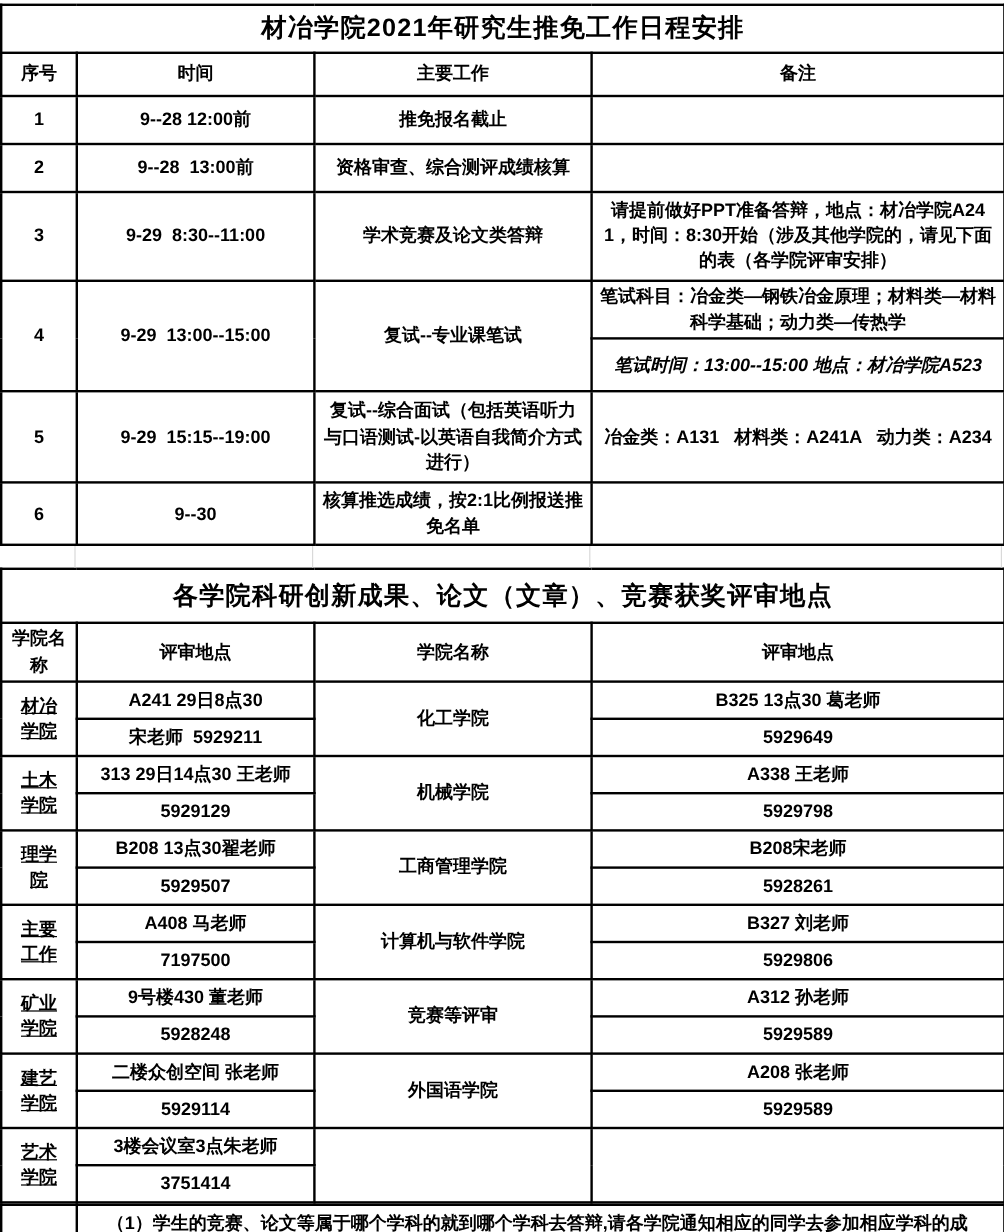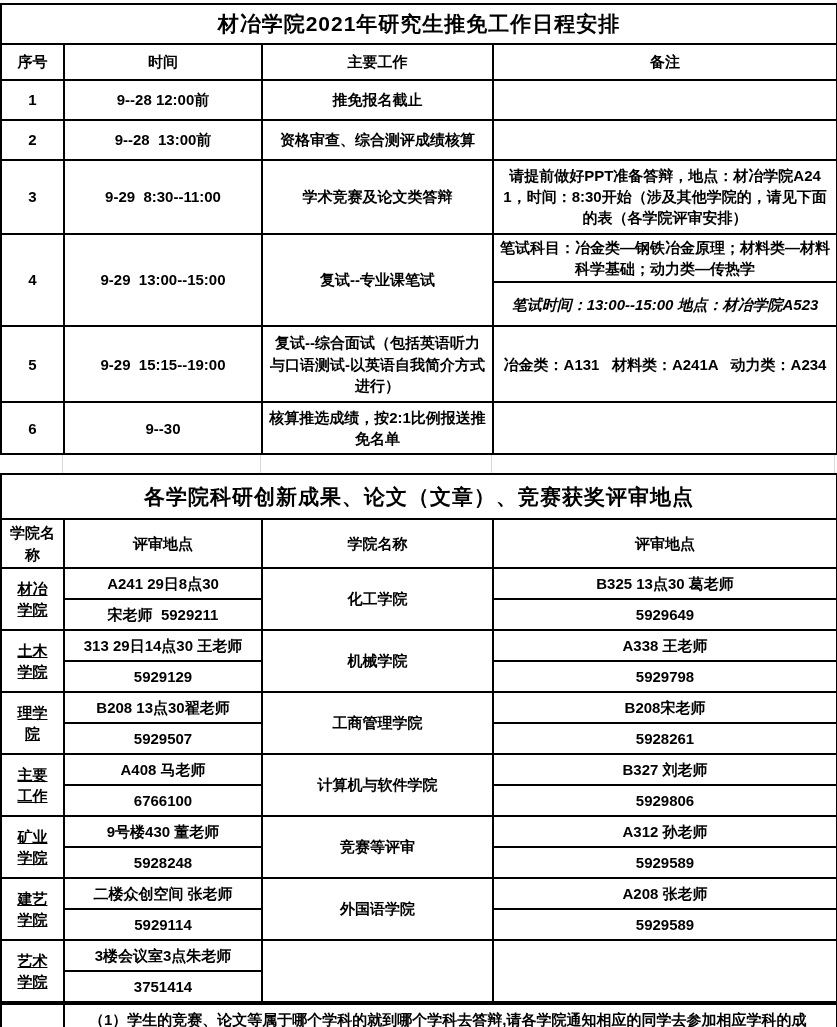--- a/index.html
+++ b/index.html
@@ -164,21 +164,21 @@
       <td>5928261</td>
     </tr>
 
     <tr class="sub">
       <td rowspan="2" class="college">主要工作</td>
       <td>A408 马老师</td>
       <td rowspan="2">计算机与软件学院</td>
       <td>B327 刘老师</td>
     </tr>
     <tr class="sub">
-      <td>6766100</td>
+      <td>7197500</td>
       <td>5929806</td>
     </tr>
 
     <tr class="sub">
       <td rowspan="2" class="college">矿业学院</td>
       <td>9号楼430 董老师</td>
       <td rowspan="2">竞赛等评审</td>
       <td>A312 孙老师</td>
     </tr>
     <tr class="sub">

